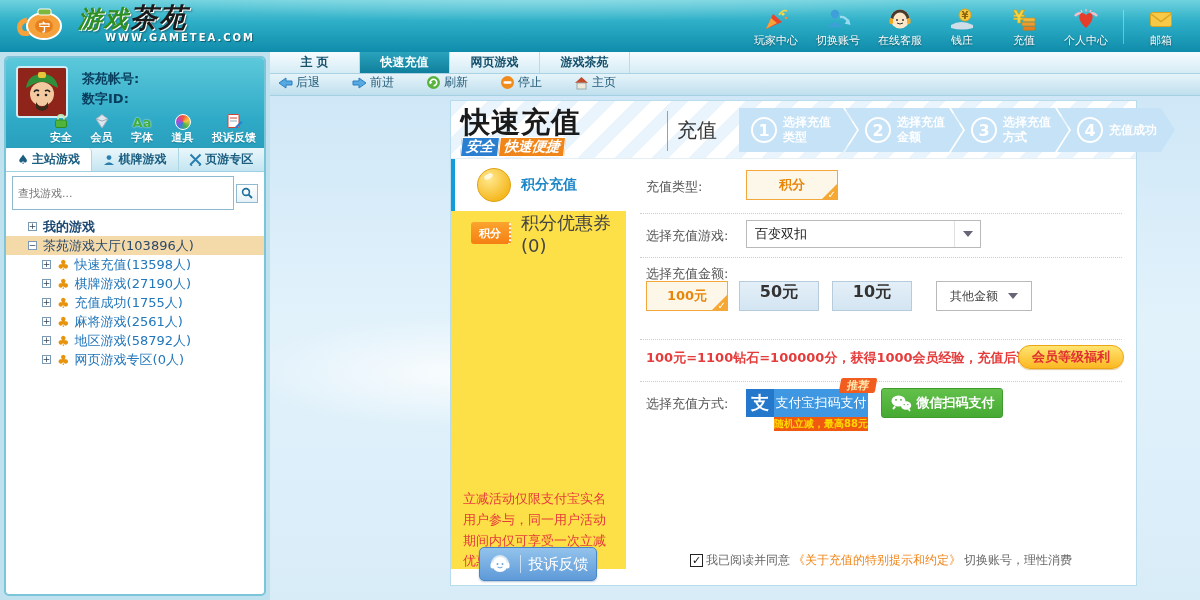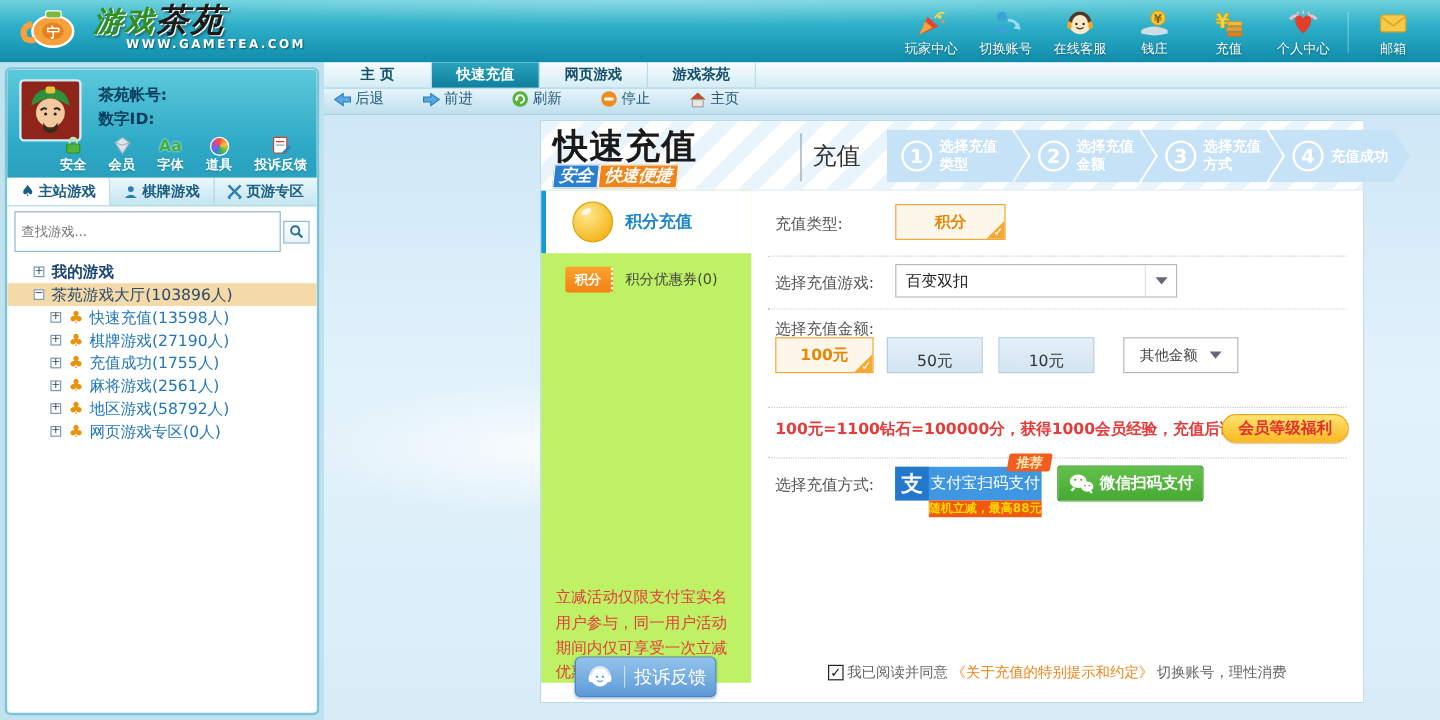--- a/index.html
+++ b/index.html
@@ -87,26 +87,26 @@
   .steps { position:absolute; left:288px; top:7px; display:flex; }
   .step { width:118px; height:44px; background:#c5e2f7; color:#fff; display:flex; align-items:center; gap:6px;
     padding-left:20px; margin-left:-12px;
     clip-path:polygon(0 0, calc(100% - 14px) 0, 100% 50%, calc(100% - 14px) 100%, 0 100%, 14px 50%); }
   .step:first-child { margin-left:0; clip-path:polygon(0 0, calc(100% - 14px) 0, 100% 50%, calc(100% - 14px) 100%, 0 100%); padding-left:12px; }
   .stepnum { flex:none; width:26px; height:26px; border:2px solid #fff; border-radius:50%; display:flex;
     align-items:center; justify-content:center; font-size:16px; font-weight:bold; }
   .steplabel { font-size:12px; font-weight:bold; line-height:1.25; }
 
   
-  .cnav { position:absolute; left:0; top:58px; width:175px; bottom:16px; background:#bef264; }
+  .cnav { position:absolute; left:0; top:58px; width:175px; bottom:16px; background:#fde047; }
   .nav-item { display:flex; align-items:center; gap:10px; cursor:pointer; }
   .nav-active { height:52px; background:#fff; border-left:4px solid #149bdb; padding-left:22px; }
   .nav-active .nlabel { color:#1b86c8; font-weight:bold; font-size:14px; }
   .nav-plain { height:44px; padding-left:20px; }
-  .nav-plain .nlabel { color:#444; font-size:12px; }
+  .nav-plain .nlabel { color:#444; font-size:18px; }
   .coin { width:34px; height:34px; border-radius:50%; background:radial-gradient(circle at 35% 30%,#ffe98f,#f8c families 0%,#f5b71e 70%);
     background:radial-gradient(circle at 35% 30%,#ffe98f,#f5b71e 75%); border:1px solid #dfa312; position:relative; }
   .coin:after { content:""; position:absolute; left:6px; top:5px; width:9px; height:5px; border-radius:50%;
     background:rgba(255,255,255,.75); transform:rotate(-25deg); }
   .ticket { width:40px; height:22px; background:linear-gradient(180deg,#fba32e,#f57f12); border-radius:3px;
     color:#fff; font-size:11px; font-weight:bold; display:flex; align-items:center; justify-content:center;
     border-right:2px dotted #fff; flex:none; }
   .cnav-note { position:absolute; left:12px; right:10px; top:330px; color:#e53b3b; font-size:13px; line-height:1.6; }
   .feedback-btn { position:absolute; left:28px; top:388px; width:118px; height:34px;
     background:linear-gradient(180deg,#93c3ec,#5e9ad8); border:1px solid #4a86c6; border-radius:5px;
@@ -117,21 +117,21 @@
   
   .form { position:absolute; left:175px; top:58px; right:0; bottom:0; }
   .flabel { position:absolute; font-size:13px; color:#555; }
   .dotted { position:absolute; left:14px; right:14px; border-top:1px dotted #ccc; }
   .sel-btn { position:absolute; height:30px; background:#fdf7ea; border:1px solid #f3a83d; color:#e8860a;
     font-size:13px; font-weight:bold; display:flex; align-items:center; justify-content:center; cursor:pointer; overflow:hidden; }
   .corner { position:absolute; right:-1px; bottom:-1px; width:0; height:0;
     border-left:17px solid transparent; border-bottom:17px solid #f5a833; }
   .corner-check { position:absolute; right:1px; bottom:-1px; color:#fff; font-size:10px; z-index:2; }
   .plain-btn { position:absolute; height:30px; background:linear-gradient(180deg,#e4eff8,#d3e5f2); border:1px solid #b6cbdc;
-    color:#333; font-size:13px; font-weight:normal; display:flex; align-items:flex-end; justify-content:center; cursor:pointer; }
+    color:#333; font-size:16px; font-weight:bold; display:flex; align-items:flex-start; justify-content:center; cursor:pointer; }
   .white-btn { position:absolute; height:30px; background:#fff; border:1px solid #b9b9b9; color:#444; font-size:12px;
     display:flex; align-items:center; justify-content:center; gap:10px; cursor:pointer; }
   .caret { width:0; height:0; border-left:5px solid transparent; border-right:5px solid transparent; border-top:6px solid #667; }
   .select { position:absolute; height:28px; background:#fff; border:1px solid #b9b9b9; display:flex; align-items:center;
     cursor:pointer; }
   .select .val { flex:1; font-size:13px; color:#222; padding-left:8px; }
   .select .arrow-zone { width:26px; height:100%; display:flex; align-items:center; justify-content:center; border-left:1px solid #e0e0e0; }
   .notice { position:absolute; color:#e53b3b; font-size:13px; font-weight:bold; }
   .vip-btn { position:absolute; height:24px; padding:0 13px; border-radius:12px; border:1px solid #eda513;
     background:linear-gradient(180deg,#ffe470,#fcb823); color:#e03030; font-size:13px; font-weight:bold;

